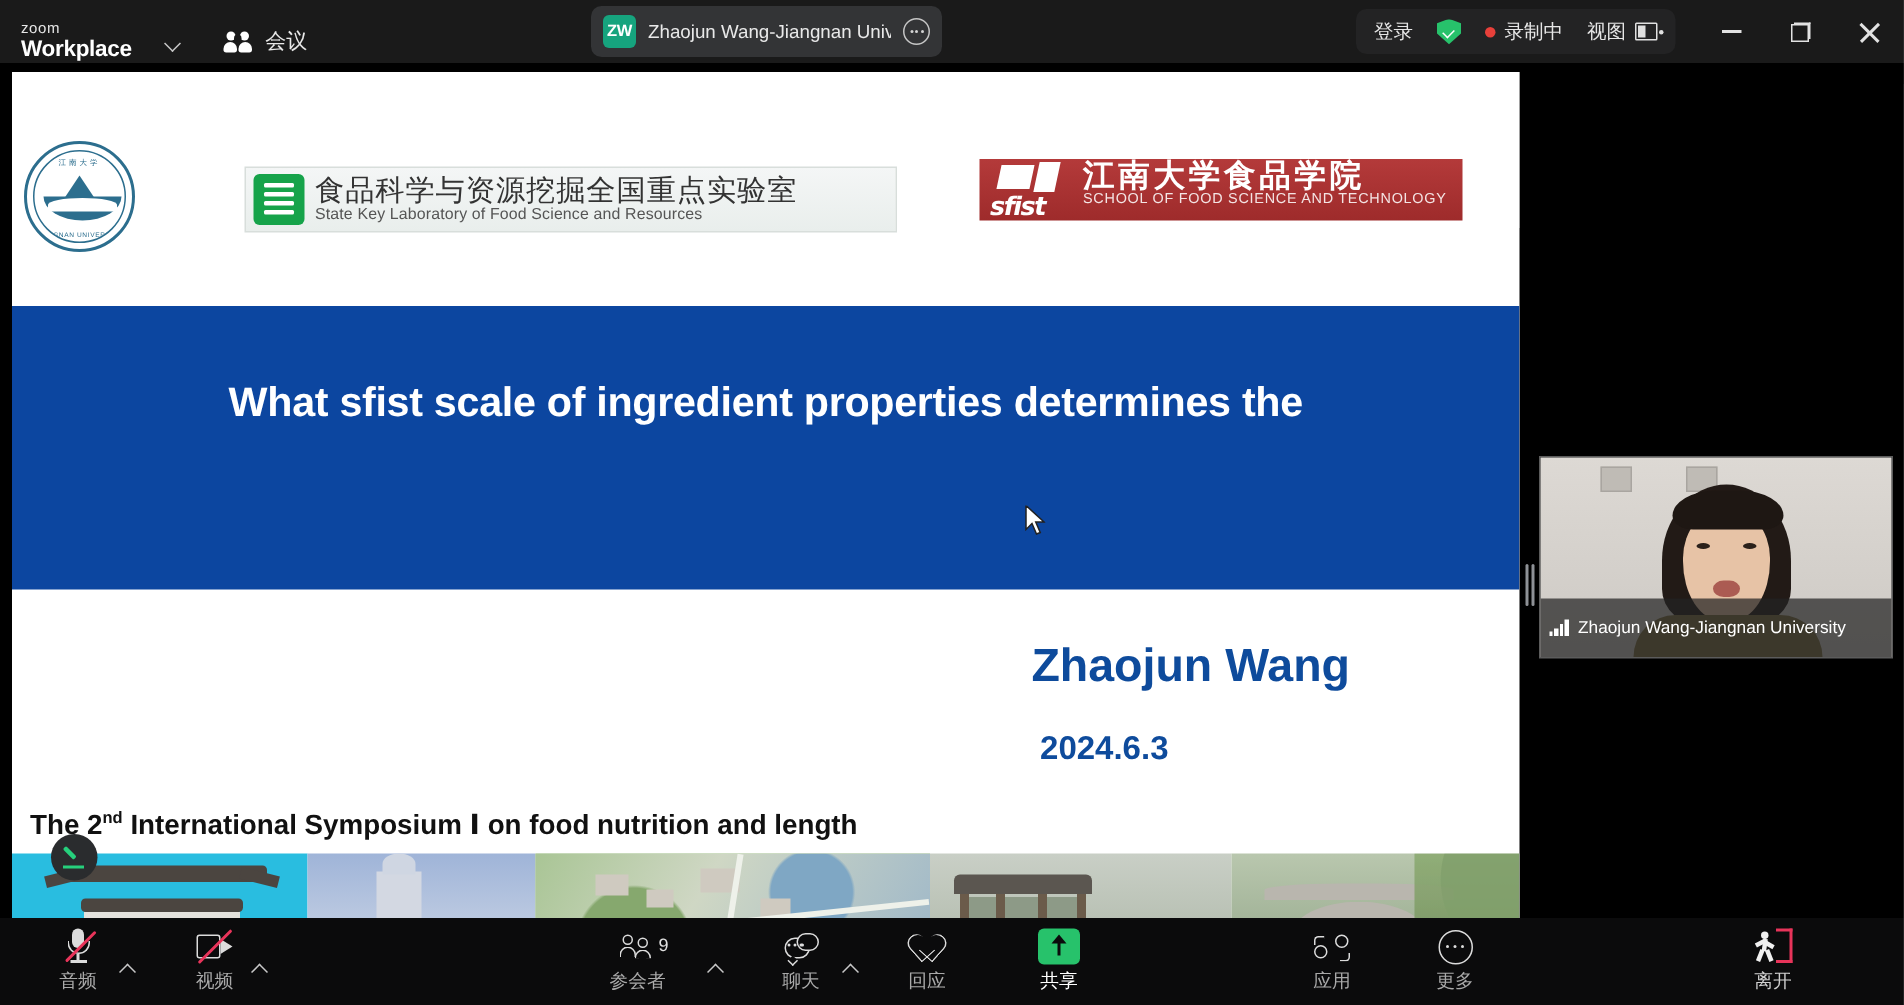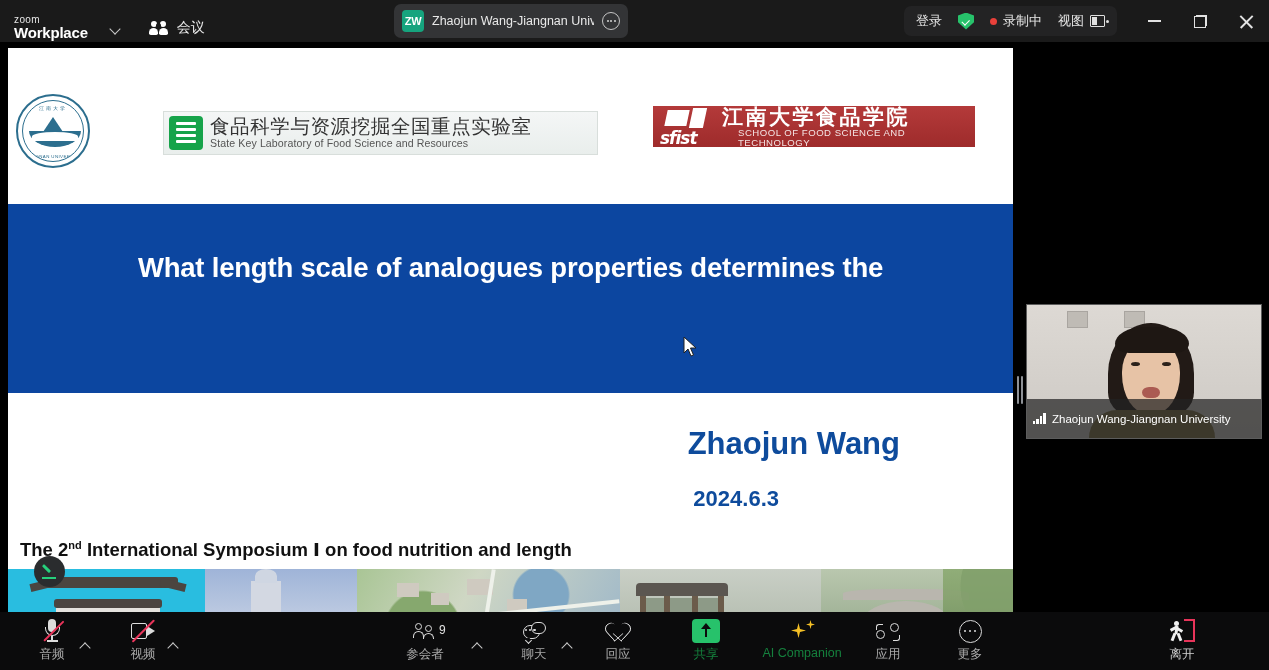--- a/index.html
+++ b/index.html
@@ -105,21 +105,21 @@
   #sch-logo{ position:absolute; left:645px; top:58px; width:322px; height:41px;
      background:linear-gradient(#b43a3a,#9e2b2b); display:flex; align-items:flex-start; }
   #sch-mark{ width:64px;height:44px;margin-left:5px;position:relative;flex:0 0 auto;}
   #sch-mark .q1{ position:absolute;left:8px;top:4px;width:22px;height:16px;background:#fff;transform:skewX(-12deg);}
   #sch-mark .q2{ position:absolute;left:33px;top:2px;width:14px;height:20px;background:#fff;transform:skewX(-12deg);}
   #sch-mark .w{ position:absolute;left:2px;top:22px;font-size:17px;font-weight:bold;color:#fff;
      font-style:italic;letter-spacing:-1px;font-family:"DejaVu Sans",sans-serif;}
   #sch-text{ line-height:1.05; }
   #sch-cn{ display:block;font-size:21px;font-weight:bold;color:#fff;letter-spacing:2.5px;
      font-family:"DejaVu Serif",serif;}
-  #sch-en{ display:block;font-size:9.6px;color:#f4e4e4;letter-spacing:.5px;margin-left:16px;}
+  #sch-en{ display:block;font-size:9.6px;color:#f4e4e4;letter-spacing:.5px;}
 
   #title-band{ position:absolute; left:0; top:156px; width:1005px; height:189px; background:#0c46a0; }
   #title-band .tl{ color:#fff; font-weight:bold; font-size:27.5px; text-align:center;
       letter-spacing:-.2px; }
   #title-band .tl.l1{ margin-top:48px; }
   #title-band .tl.l2{ margin-top:48px; }
 
   #author{ position:absolute; left:0; top:378px; width:1005px; text-align:right; padding-right:113px;
      color:#0e4b9c; font-weight:bold; font-size:31px; }
   #date{ position:absolute; left:0; top:438px; width:1005px; text-align:right; padding-right:234px;
@@ -218,21 +218,21 @@
 
   
   #cursor{ position:absolute; left:683px; top:295px; width:14px;height:20px; }
   #cursor svg{ display:block; }
 
   
   #toolbar{ position:absolute; left:0; top:612px; width:1269px; height:58px; background:#0b0b0c; }
   .tb-item{ position:absolute; top:6px; width:60px; height:48px;
      display:flex; flex-direction:column; align-items:center; justify-content:flex-start; }
   .tb-ic{ height:26px; display:flex; align-items:center; justify-content:center; position:relative; }
-  .tb-lb{ font-size:12.5px; color:#15803d; margin-top:2px; white-space:nowrap; }
+  .tb-lb{ font-size:12.5px; color:#ffffff; margin-top:2px; white-space:nowrap; }
   .tb-lb.dim{ color:#a9a9a9; }
   .updown{ position:absolute; top:20px; width:14px;height:14px; }
   .updown:before{ content:""; position:absolute;left:3px;top:6px;width:7px;height:7px;
      border-left:1.5px solid #c9c9c9;border-top:1.5px solid #c9c9c9;transform:rotate(45deg);}
 
   .mic{ position:relative; width:17px;height:24px; }
   .mic .cap{ position:absolute;left:4.5px;top:0;width:8px;height:13px;border-radius:4px;background:#dcdcdc;}
   .mic .arc{ position:absolute;left:1px;top:8px;width:15px;height:9px;border:1.7px solid #dcdcdc;
      border-top:none;border-radius:0 0 9px 9px;}
   .mic .stem{ position:absolute;left:7.5px;top:17px;width:2px;height:4px;background:#dcdcdc;}
@@ -403,21 +403,21 @@
           <div class="w">sfist</div>
         </div>
         <div id="sch-text">
           <span id="sch-cn">江南大学食品学院</span>
           <span id="sch-en">SCHOOL OF FOOD SCIENCE AND TECHNOLOGY</span>
         </div>
       </div>
     </div>
 
     <div id="title-band">
-      <div class="tl l1">What length scale of analogues properties determines the</div>
+      <div class="tl l1">What sfist scale of ingredient properties determines the</div>
     </div>
 
     <div id="author">Zhaojun Wang</div>
     <div id="date">2024.6.3</div>
     <div id="symp"><span>The 2</span><sup>nd</sup><span> International Symposium Ⅰ on food nutrition and length</span></div>
 
     <div id="photostrip">
       <div class="ph ph1">
         <div class="gate">
           <div class="roof"></div>
@@ -579,29 +579,20 @@
   <div class="tb-item" id="share-btn" style="left:676px">
     <div class="tb-ic">
         <span class="sharebox">
       <span class="tip"></span>
           <span class="ar"></span>
         </span>
       </div>
     <div class="tb-lb">共享</div>
   </div>
 
-  <div class="tb-item" id="ai-btn" style="left:756px;width:92px">
-    <div class="tb-ic">
-        <span class="spark">
-      <span class="s1"></span>
-          <span class="s2"></span>
-        </span>
-      </div>
-    <div class="tb-lb">AI Companion</div>
-  </div>
 
   <div class="tb-item" id="apps-btn" style="left:858px">
     <div class="tb-ic">
         <span class="appsic">
       <span class="c c1"></span>
           <span class="c c2"></span>
           <span class="e1"></span>
           <span class="e2"></span>
         </span>
       </div>

